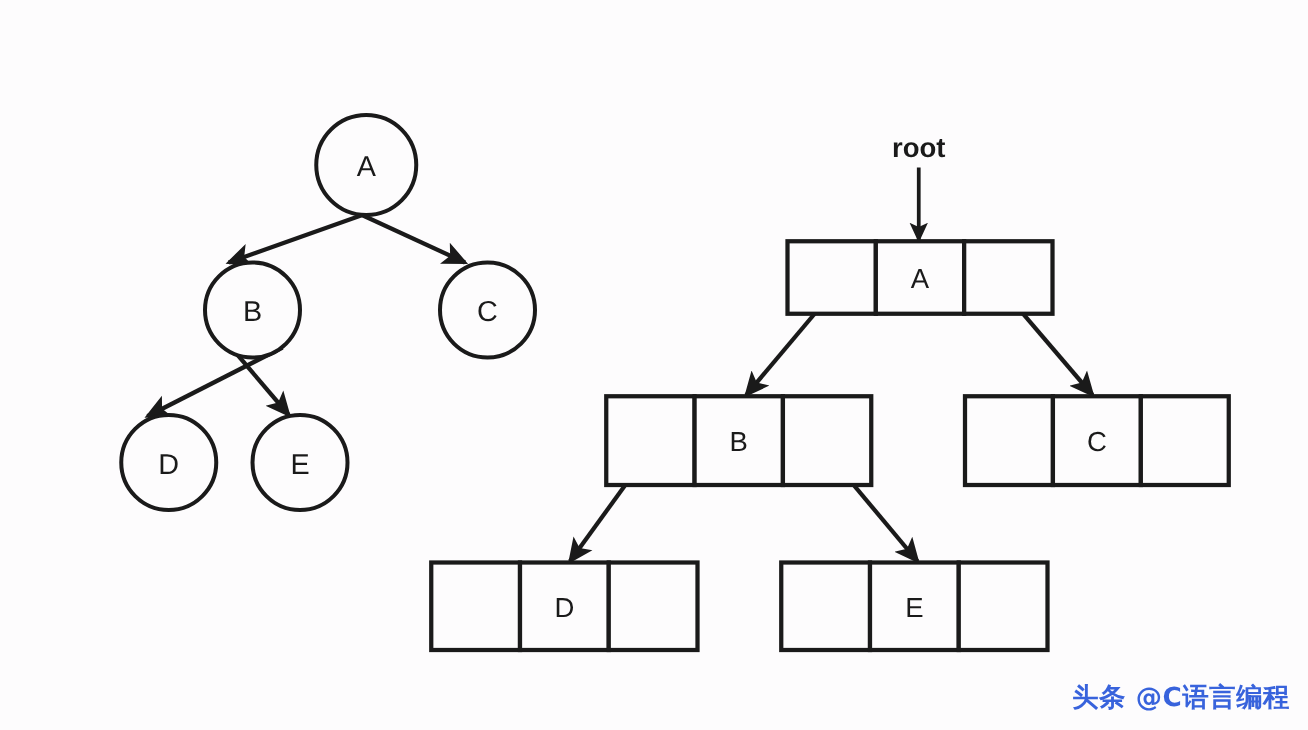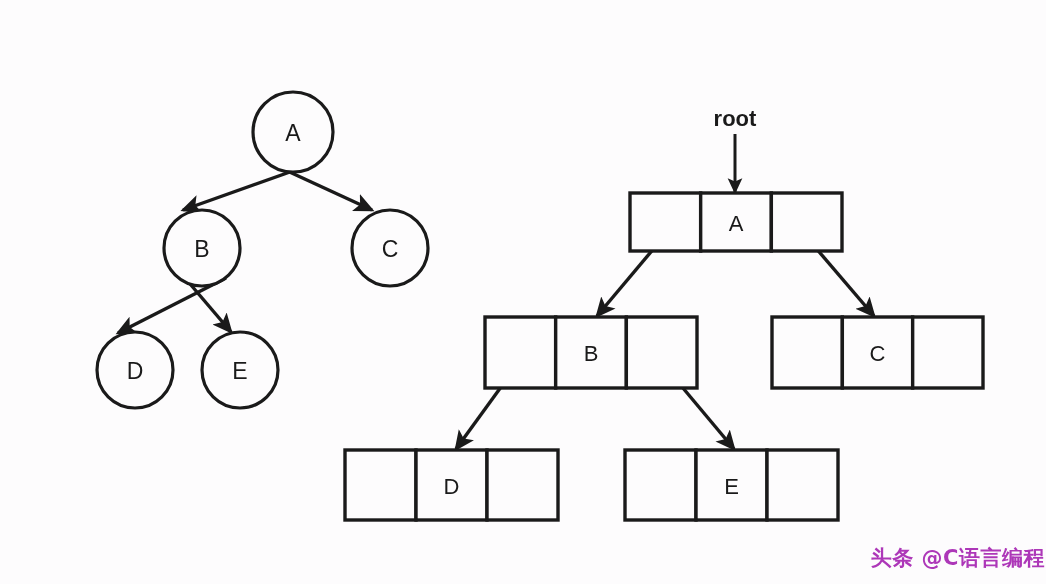--- a/index.html
+++ b/index.html
@@ -62,26 +62,26 @@
   .root-label {
     font-family: "Liberation Sans", sans-serif;
     font-size: 22px;
     font-weight: bold;
     fill: #1a1a1a;
     text-anchor: middle;
     dominant-baseline: central;
   }
   .watermark-text {
     position: absolute;
-    right: 1px;
+    right: 14px;
     bottom: 12px;
     font-family: "DejaVu Sans", sans-serif;
     font-size: 21px;
     font-weight: bold;
-    color: #a21caf;
+    color: #1d4ed8;
     letter-spacing: 0.5px;
     white-space: nowrap;
     opacity: 0.88;
   }
 </style>
 </head>
 <body>
 
 <div id="diagram-root">
 

